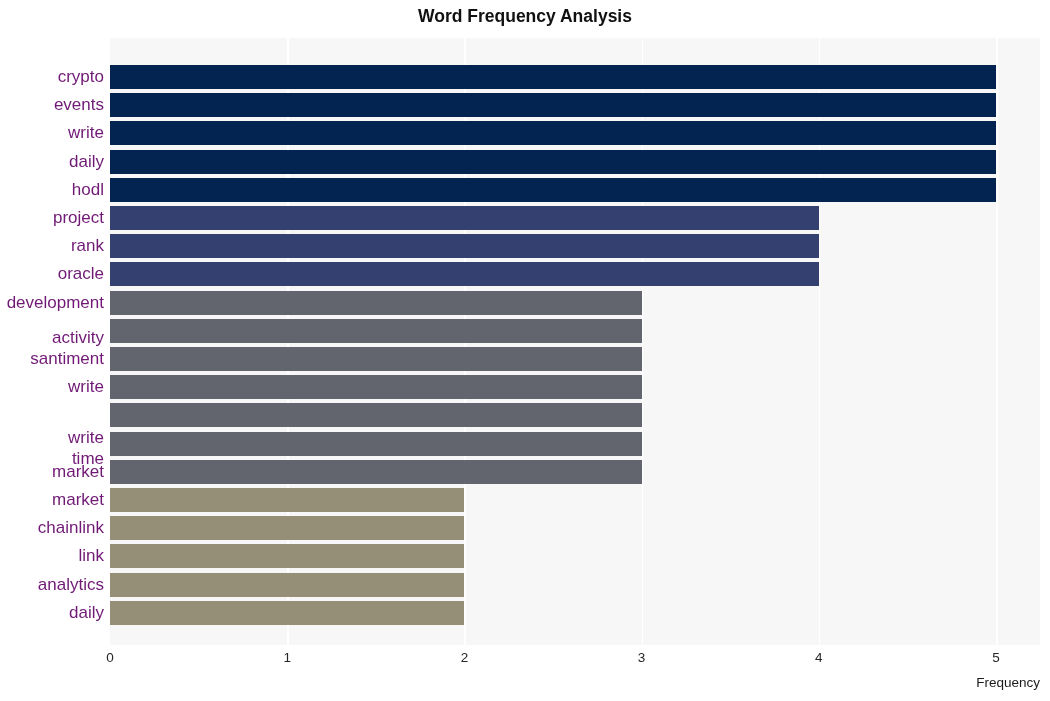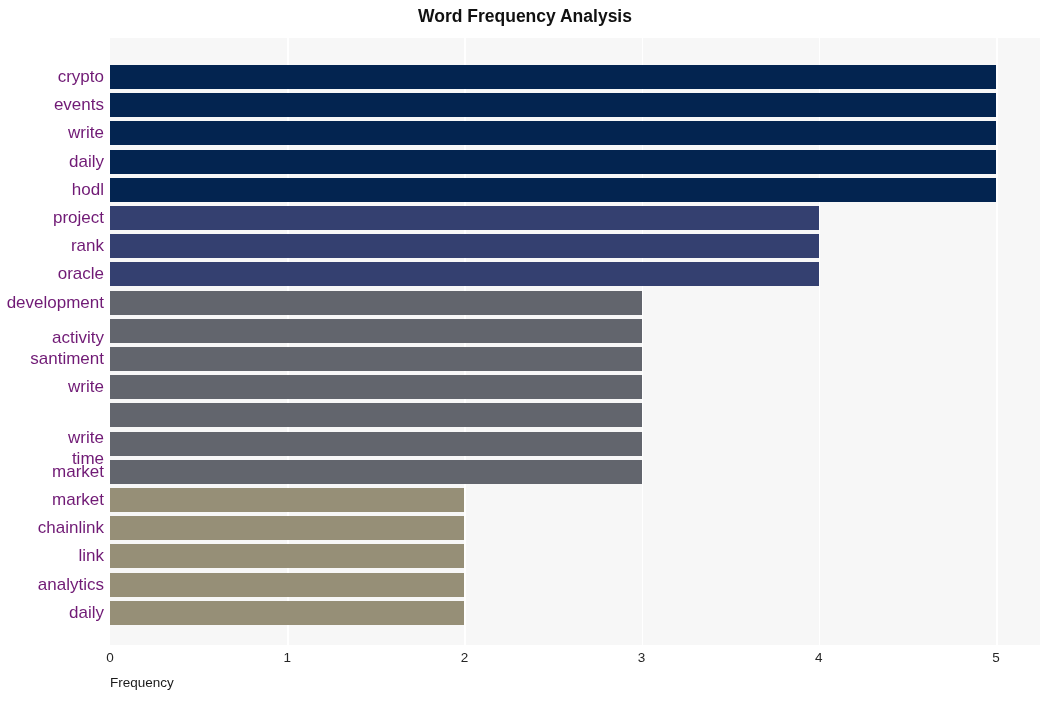--- a/index.html
+++ b/index.html
@@ -88,21 +88,21 @@
     margin-left: -30px;
     text-align: center;
     font-size: 13.5px;
     color: #262626;
   }
   .xaxis-title {
     position: absolute;
     left: 110px;
     top: 675px;
     width: 930px;
-    text-align: left;
+    text-align: right;
     font-size: 13.5px;
     color: #1a1a1a;
   }
 </style>
 </head>
 <body style="background: rgb(255, 255, 255);">
 
 <div id="chart-root">
 
   <div class="chart-title">Word Frequency Analysis</div>

